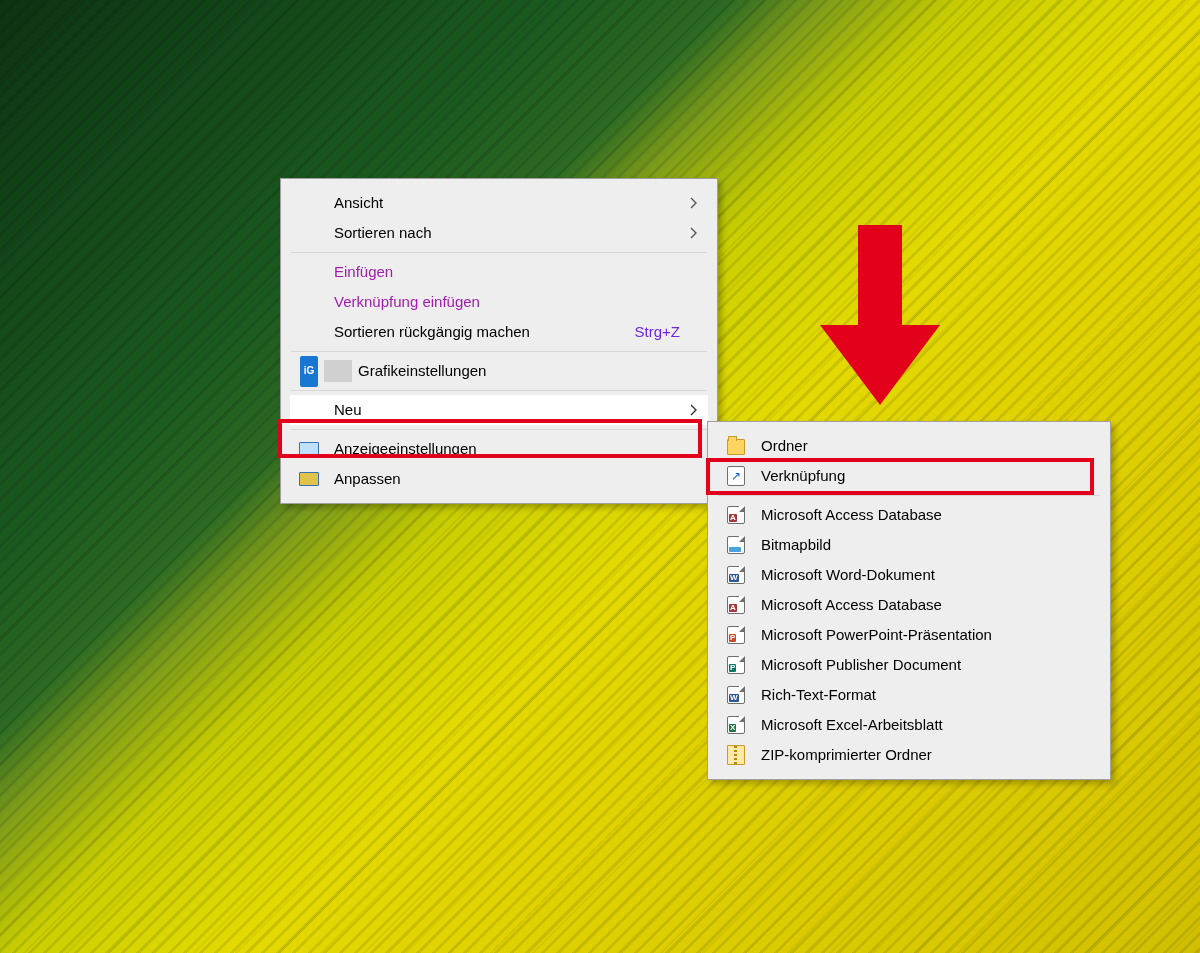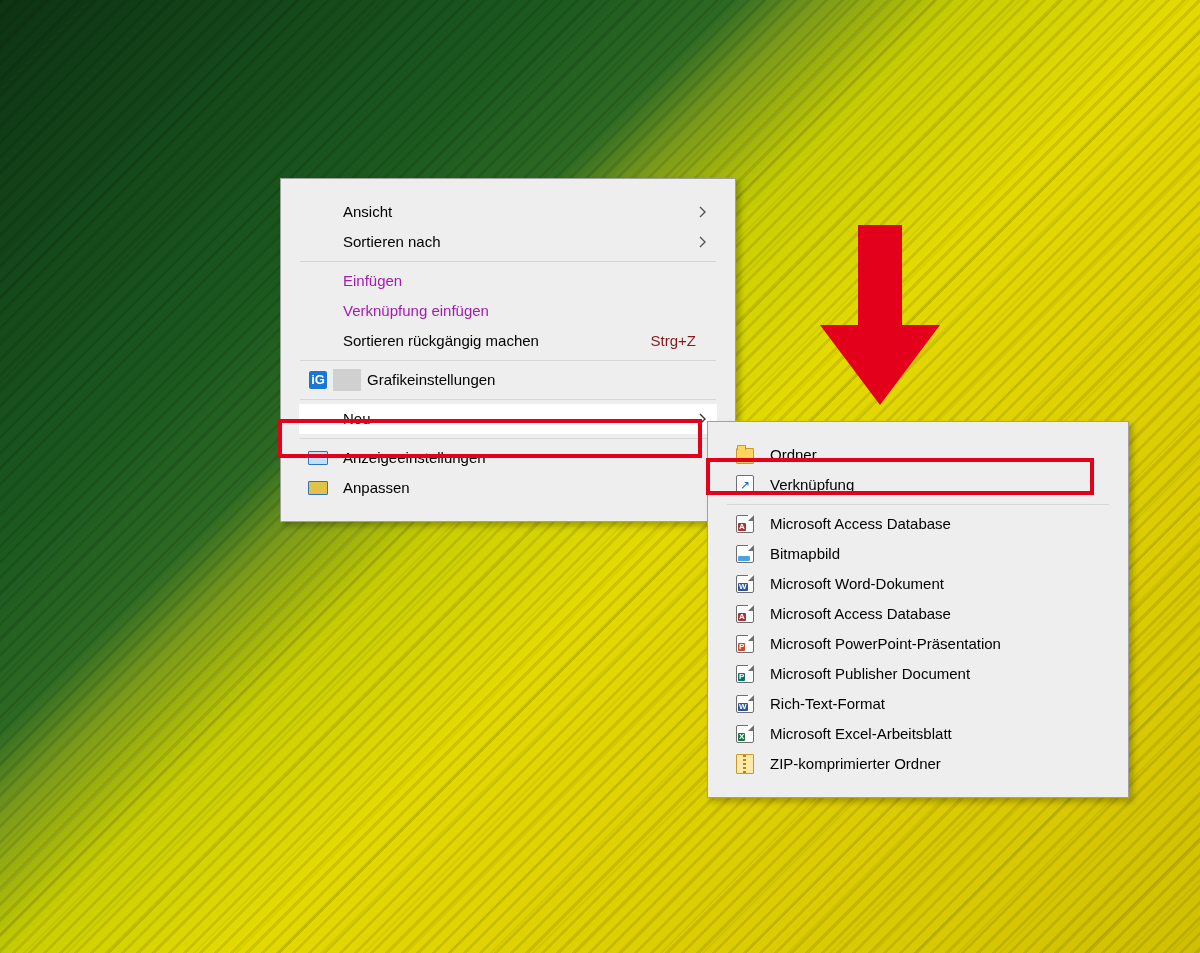--- a/index.html
+++ b/index.html
@@ -9,28 +9,28 @@
     background:
       repeating-linear-gradient(135deg,rgba(0,0,0,0.10) 0 3px,rgba(0,0,0,0) 3px 11px),
       repeating-linear-gradient(135deg,rgba(0,0,0,0.05) 0 2px,rgba(0,0,0,0) 2px 30px),
       linear-gradient(135deg,
         #0d3312 0%, #154a1a 15%, #1b5a1f 26%, #2d6a23 34%,
         #7a9a1a 38%, #cacf00 45%, #e3da00 55%, #dfd000 70%, #d8c800 88%, #cfbf00 100%);
   }
   
   .menu{
     position:absolute;background:#eeeeee;border:1px solid #a0a0a0;
-    padding:18px;box-shadow:4px 4px 6px rgba(0,0,0,0.25);
+    padding:9px;box-shadow:4px 4px 6px rgba(0,0,0,0.25);
   }
   .mi{
     position:relative;height:30px;line-height:30px;padding:0 30px 0 44px;
     white-space:nowrap;cursor:default;
   }
   .mi.disabled{color:#a21caf;}
-  .mi .shortcut{position:absolute;right:21px;top:0;line-height:30px;color:#7f1d1d;}
+  .mi .shortcut{position:absolute;right:28px;top:0;line-height:30px;color:#6d28d9;}
   .mi .chev{position:absolute;right:10px;top:0;height:30px;display:flex;align-items:center;}
   .sep{height:1px;margin:4px 1px;background:#d6d6d6;}
   .icon{
     position:absolute;left:10px;top:6px;width:18px;height:18px;
     display:flex;align-items:center;justify-content:center;
   }
   .menu1{left:280px;top:178px;width:418px;}
   .menu2{left:707px;top:421px;width:384px;}
   
   .mi.hovred{background:#ffffff;}
@@ -49,21 +49,21 @@
   .monstand{width:8px;height:2px;background:#3273b7;margin:0 auto;}
   
   .fold{width:18px;height:14px;background:#ffd562;border:1px solid #c99a2a;border-radius:1px;position:relative;margin-top:2px;}
   .fold::before{content:"";position:absolute;left:0;top:-4px;width:7px;height:4px;background:#ffd562;border:1px solid #c99a2a;border-bottom:none;border-radius:1px 1px 0 0;}
   
   .short{width:18px;height:18px;border:1px solid #6e6e6e;background:#fff;border-radius:2px;display:flex;align-items:center;justify-content:center;font-size:12px;color:#1565c0;}
   
   .zip{width:16px;height:18px;background:#ffe9a8;border:1px solid #c99a2a;border-radius:1px;position:relative;}
   .zip::after{content:"";position:absolute;left:6px;top:0;width:3px;height:100%;background:repeating-linear-gradient(#b8860b 0 2px,#ffe9a8 2px 4px);}
   
-  .intel{width:18px;height:18px;background:#1976d2;border-radius:2px;display:flex;align-items:center;justify-content:center;color:#fff;font-size:13px;font-weight:700;}
+  .intel{width:18px;height:31px;background:#1976d2;border-radius:2px;display:flex;align-items:center;justify-content:center;color:#fff;font-size:10px;font-weight:700;}
   .blurbox{position:absolute;left:34px;top:4px;width:28px;height:22px;background:#d0d0d0;}
   svg{display:block;}
 </style>
 </head>
 <body>
 
 <div class="desktop">
 
   <div class="menu menu1">
     <div class="mi">

